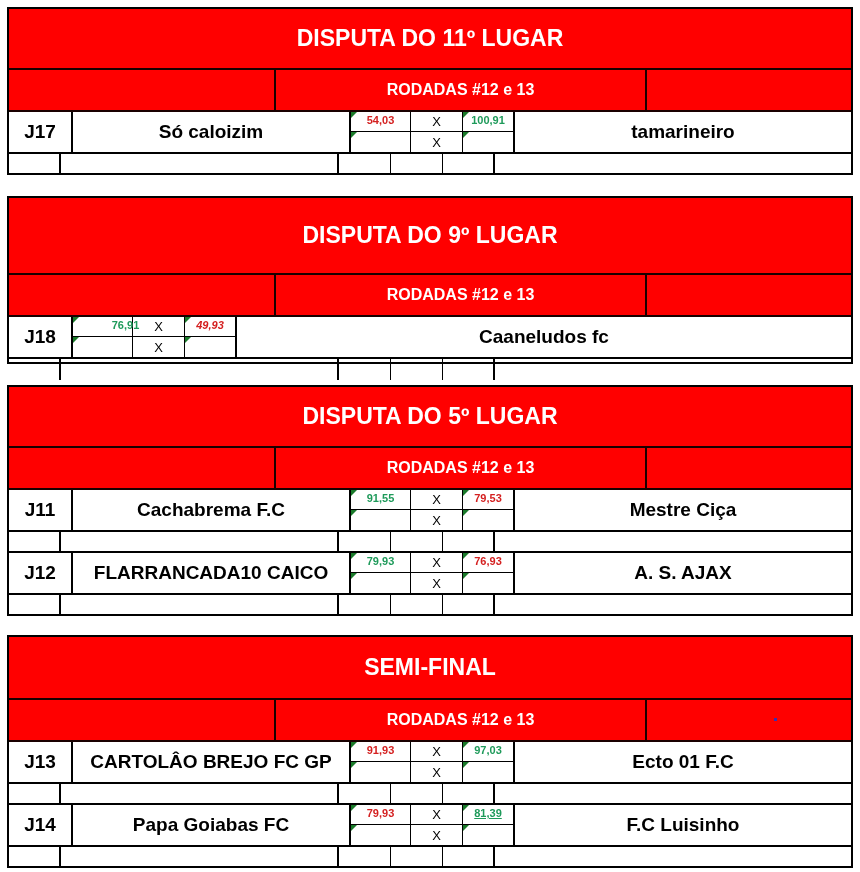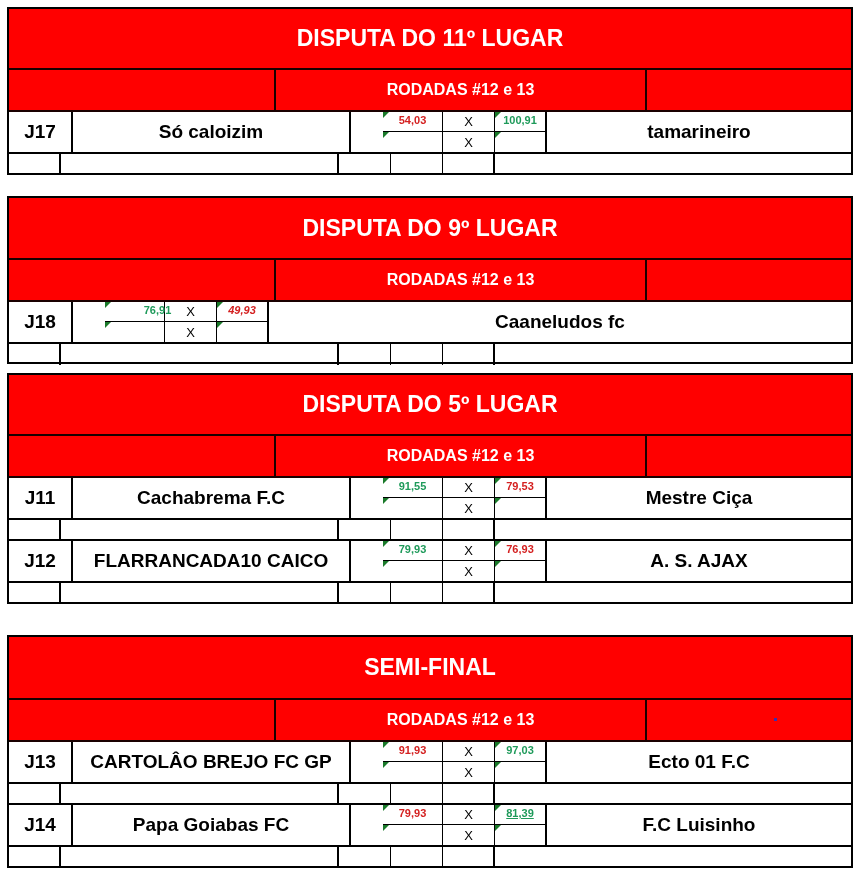--- a/index.html
+++ b/index.html
@@ -15,21 +15,21 @@
              font-size: 16px; display: flex; align-items: center; justify-content: center; }
   .sub-right { flex: 1; position: relative; }
   .dot { position: absolute; width: 3px; height: 3px; background: #3a2fb0; left: 127px; top: 18px; }
   .match { display: flex; box-sizing: border-box; border-bottom: 2px solid #000; height: 42px; }
   .empty { display: flex; box-sizing: border-box; height: 21px; }
   .empty.mid { border-bottom: 2px solid #000; }
   .c-code { width: 64px; border-right: 2px solid #000; box-sizing: border-box; font-weight: bold; font-size: 19px;
             display: flex; align-items: center; justify-content: center; color: #000; }
   .c-team { width: 278px; border-right: 2px solid #000; box-sizing: border-box; font-weight: bold; font-size: 19px;
             display: flex; align-items: center; justify-content: center; color: #000; white-space: nowrap; }
-  .c-score { width: 60px; border-right: 1px solid #000; box-sizing: border-box; display: flex; flex-direction: column; margin-left: 32px; }
+  .c-score { width: 60px; border-right: 1px solid #000; box-sizing: border-box; display: flex; flex-direction: column; }
   .c-x { width: 52px; border-right: 1px solid #000; box-sizing: border-box; display: flex; flex-direction: column; }
   .c-score2 { width: 52px; border-right: 2px solid #000; box-sizing: border-box; display: flex; flex-direction: column; }
   .c-team2 { flex: 1; box-sizing: border-box; font-weight: bold; font-size: 19px;
              display: flex; align-items: center; justify-content: center; color: #000; white-space: nowrap; }
   .half { height: 50%; box-sizing: border-box; position: relative; display: flex; align-items: flex-start; justify-content: center;
           font-size: 11px; font-weight: bold; }
   .half.top { border-bottom: 1px solid #000; padding-top: 2px; }
   .xhalf { height: 50%; box-sizing: border-box; display: flex; align-items: center; justify-content: center; font-size: 13px; color: #000; }
   .xhalf.top { border-bottom: 1px solid #000; }
   .tri { position: absolute; left: 0; top: 0; width: 0; height: 0;
@@ -81,21 +81,21 @@
     <div class="e-code"></div>
       <div class="e-team"></div>
       <div class="e-s"></div>
       <div class="e-s"></div>
       <div class="e-s2"></div>
       <div class="e-t2"></div>
   </div>
 </div>
 
 <div class="section" style="top:196px; height:168px;">
-  <div class="title-row" style="height:62px;">DISPUTA DO 9º LUGAR</div>
+  <div class="title-row" style="height:77px;">DISPUTA DO 9º LUGAR</div>
   <div class="sub-row" style="height:42px;">
     <div class="sub-left"></div>
     <div class="sub-mid">RODADAS #12 e 13</div>
     <div class="sub-right"></div>
   </div>
   <div class="match">
     <div class="c-code">J18</div>
     <div class="c-score">
       <div class="half top" style="color:#1e9a5a;padding-left:46px;">
           <span class="tri"></span>
@@ -123,21 +123,21 @@
   <div class="empty">
     <div class="e-code"></div>
       <div class="e-team"></div>
       <div class="e-s"></div>
       <div class="e-s"></div>
       <div class="e-s2"></div>
       <div class="e-t2"></div>
   </div>
 </div>
 
-<div class="section" style="top:373px; height:231px;">
+<div class="section" style="top:385px; height:231px;">
   <div class="title-row" style="height:61px;">DISPUTA DO 5º LUGAR</div>
   <div class="sub-row" style="height:42px;">
     <div class="sub-left"></div>
     <div class="sub-mid">RODADAS #12 e 13</div>
     <div class="sub-right"></div>
   </div>
   <div class="match">
     <div class="c-code">J11</div>
     <div class="c-team">Cachabrema F.C</div>
     <div class="c-score">

